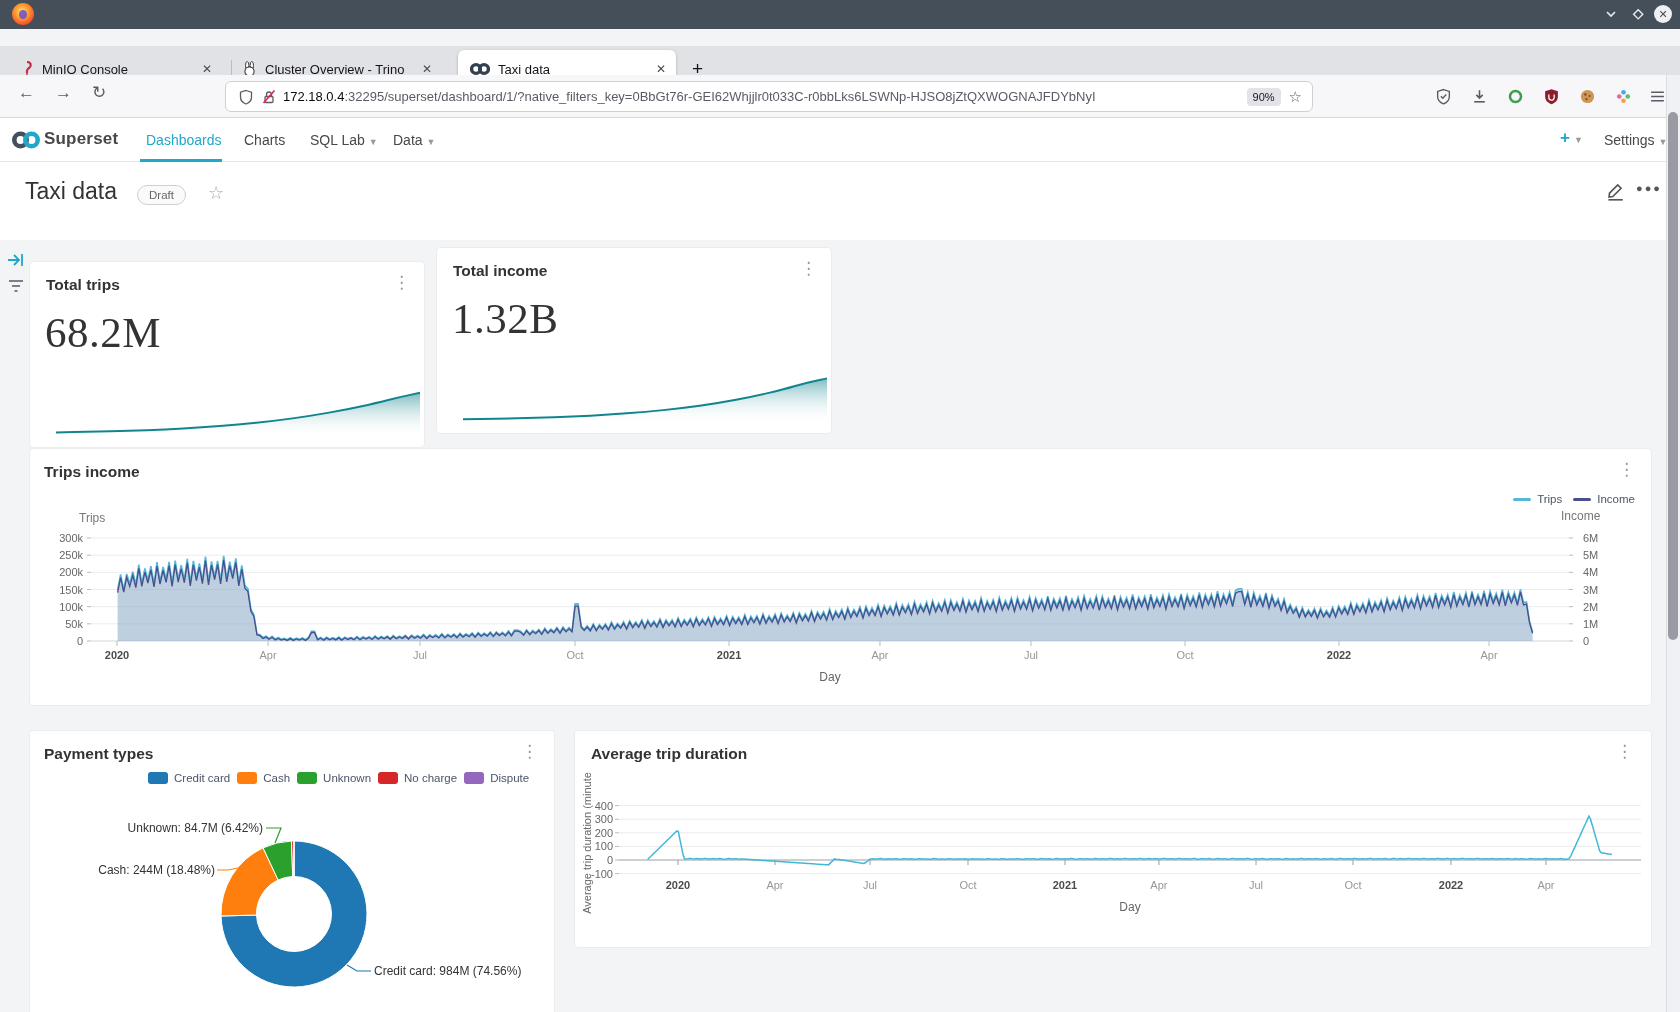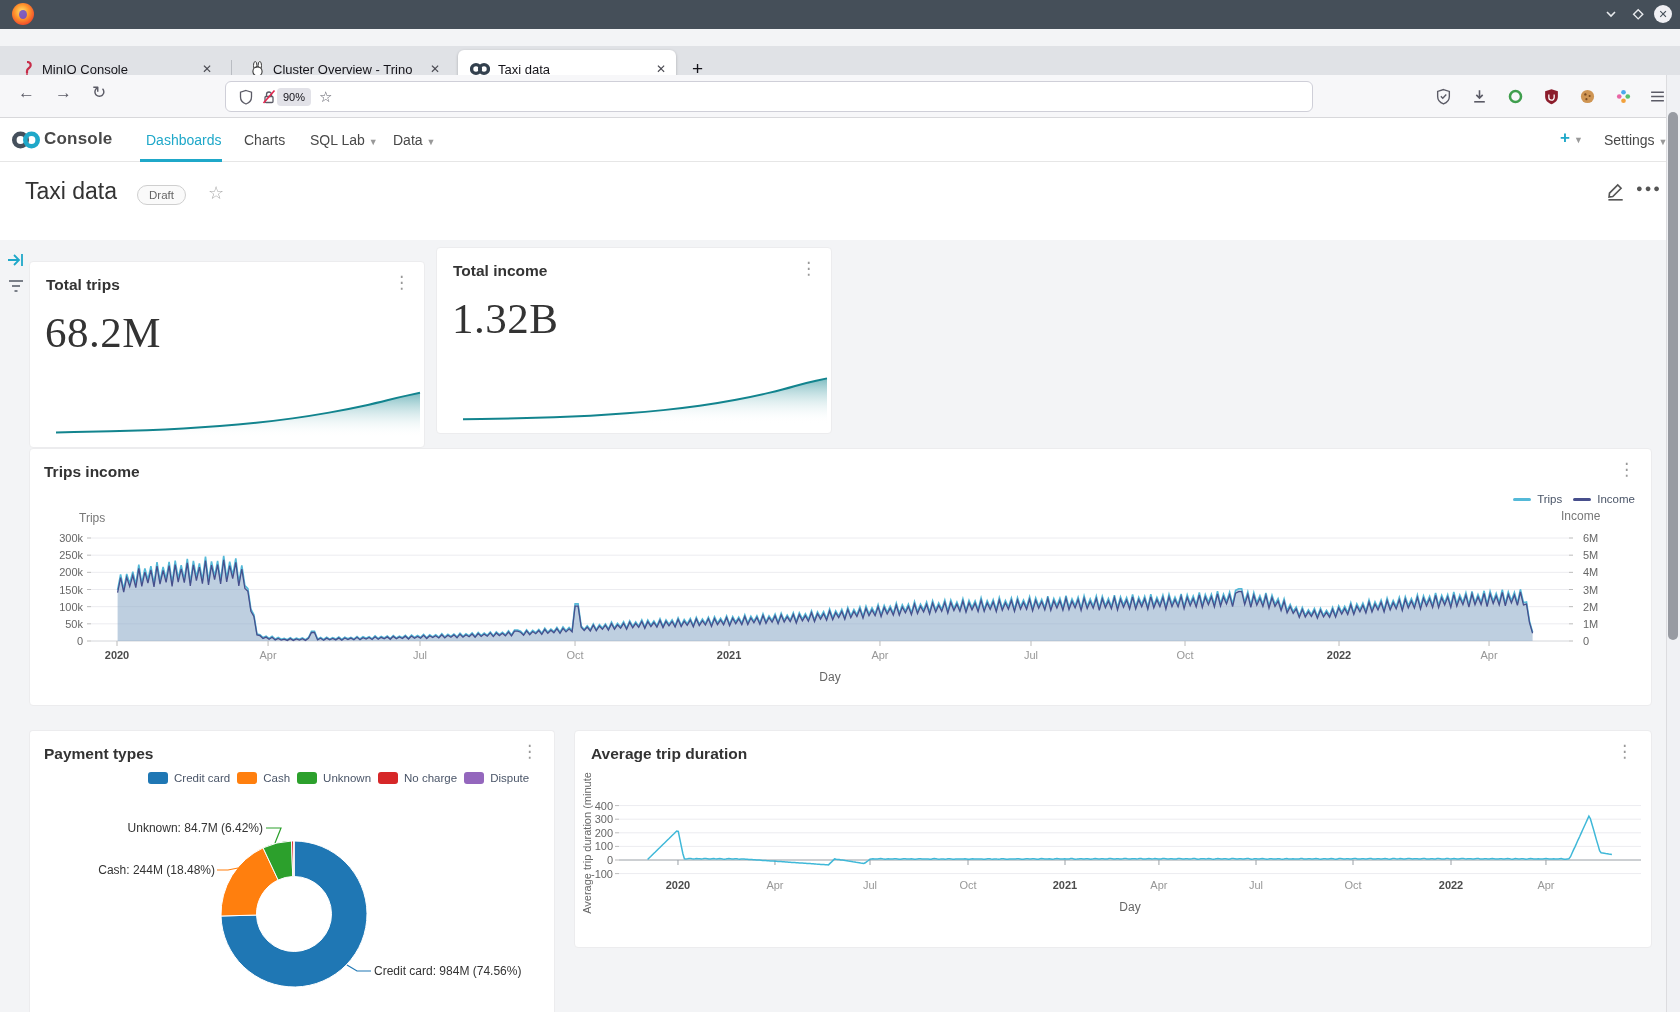--- a/index.html
+++ b/index.html
@@ -86,21 +86,21 @@
   <div class="tabstrip">
     <div class="tab" style="left:8px;width:214px;">
       <svg style="margin-left:12px;" width="14" height="16" viewBox="0 0 14 16">
         <path d="M7,1 C10,1 11,3 10.5,5 C10,7 7,7.5 7,10 L7,12" fill="none" stroke="#c72c48" stroke-width="2.2"></path>
         <line x1="7" y1="11" x2="7" y2="15.5" stroke="#c72c48" stroke-width="1.4"></line>
       </svg>
       <span class="tlabel">MinIO Console</span>
       <span class="tclose">✕</span>
     </div>
     <div class="tabsep" style="left:231px;"></div>
-    <div class="tab" style="left:240px;width:210px;">
+    <div class="tab" style="left:232px;width:210px;">
       <svg style="margin-left:10px;" width="15" height="16" viewBox="0 0 15 16">
         <ellipse cx="5.2" cy="4.5" rx="1.7" ry="4" fill="#fff" stroke="#3a3a3a" stroke-width="1"></ellipse>
         <ellipse cx="9.8" cy="4.5" rx="1.7" ry="4" fill="#fff" stroke="#3a3a3a" stroke-width="1"></ellipse>
         <circle cx="7.5" cy="10.5" r="4.6" fill="#fff" stroke="#3a3a3a" stroke-width="1.1"></circle>
       </svg>
       <span class="tlabel">Cluster Overview - Trino</span>
       <span class="tclose">✕</span>
     </div>
     <div class="tab active" style="left:458px;width:218px;">
       <svg style="margin-left:12px;" width="20" height="14" viewBox="0 0 20 14">
@@ -119,20 +119,21 @@
     <span class="navbtn" style="left:92px;top:7px;">↻</span>
     <div class="urlfield">
       <svg style="margin-left:12px;flex:none;" width="16" height="16" viewBox="0 0 16 16">
         <path d="M8,1.5 L13.5,3.2 V8 C13.5,11.6 11,13.9 8,15 C5,13.9 2.5,11.6 2.5,8 V3.2 Z" fill="none" stroke="#5b5b66" stroke-width="1.3"></path>
       </svg>
       <svg style="margin-left:7px;flex:none;" width="16" height="16" viewBox="0 0 16 16">
         <path d="M5.5,7.5 V5.5 a2.5,2.5 0 0 1 5,0 V7.5" fill="none" stroke="#5b5b66" stroke-width="1.3"></path>
         <rect x="4" y="7.5" width="8" height="6" rx="1" fill="none" stroke="#5b5b66" stroke-width="1.3"></rect>
         <line x1="2.5" y1="14" x2="13.5" y2="1.5" stroke="#e22850" stroke-width="1.7"></line>
       </svg>
+      <span class="urltext"><b>172.18.0.4</b><span>:32295/superset/dashboard/1/?native_filters_key=0BbGt76r-GEI62Whjjlr0t033C-r0bbLks6LSWNp-HJSO8jZtQXWOGNAJFDYbNyI</span></span>
       <span class="zoombadge">90%</span>
       <span class="starbtn">☆</span>
     </div>
     <span class="tbicon" style="left:1432px;">
       <svg width="17" height="17" viewBox="0 0 16 16">
           <path d="M8,1.5 L13.5,3.2 V8 C13.5,11.6 11,13.9 8,15 C5,13.9 2.5,11.6 2.5,8 V3.2 Z" fill="none" stroke="#5b5b66" stroke-width="1.3"></path>
           <polyline points="5.5,7.8 7.3,9.6 10.6,6.2" fill="none" stroke="#5b5b66" stroke-width="1.3"></polyline>
         </svg>
     </span>
     <span class="tbicon" style="left:1468px;">
@@ -173,21 +174,21 @@
           <path d="M2,4 h12 M2,8 h12 M2,12 h12" stroke="#5b5b66" stroke-width="1.5"></path>
         </svg>
     </span>
   </div>
 
   <div class="navbar">
     <svg class="abs" style="left:11px;top:10px;" width="30" height="24" viewBox="0 0 30 24">
       <circle cx="9.5" cy="12" r="6.2" fill="none" stroke="#45505c" stroke-width="4.6"></circle>
       <circle cx="20.5" cy="12" r="6.2" fill="none" stroke="#1fa8c9" stroke-width="4.6"></circle>
     </svg>
-    <span class="brand">Console</span>
+    <span class="brand">Superset</span>
     <span class="navitem active" style="left:146px;">Dashboards</span>
     <span class="navitem" style="left:244px;">Charts</span>
     <span class="navitem" style="left:310px;"><span>SQL Lab</span><span class="caret">▼</span></span>
     <span class="navitem" style="left:393px;"><span>Data</span><span class="caret">▼</span></span>
     <span class="navitem" style="left:1560px;color:#1fa8c9;font-weight:bold;font-size:17px;top:10px;"><span>+</span><span class="caret">▼</span></span>
     <span class="navitem" style="left:1604px;"><span>Settings</span><span class="caret">▼</span></span>
   </div>
   <div class="nav-underline"></div>
 
   <div class="dashheader">

